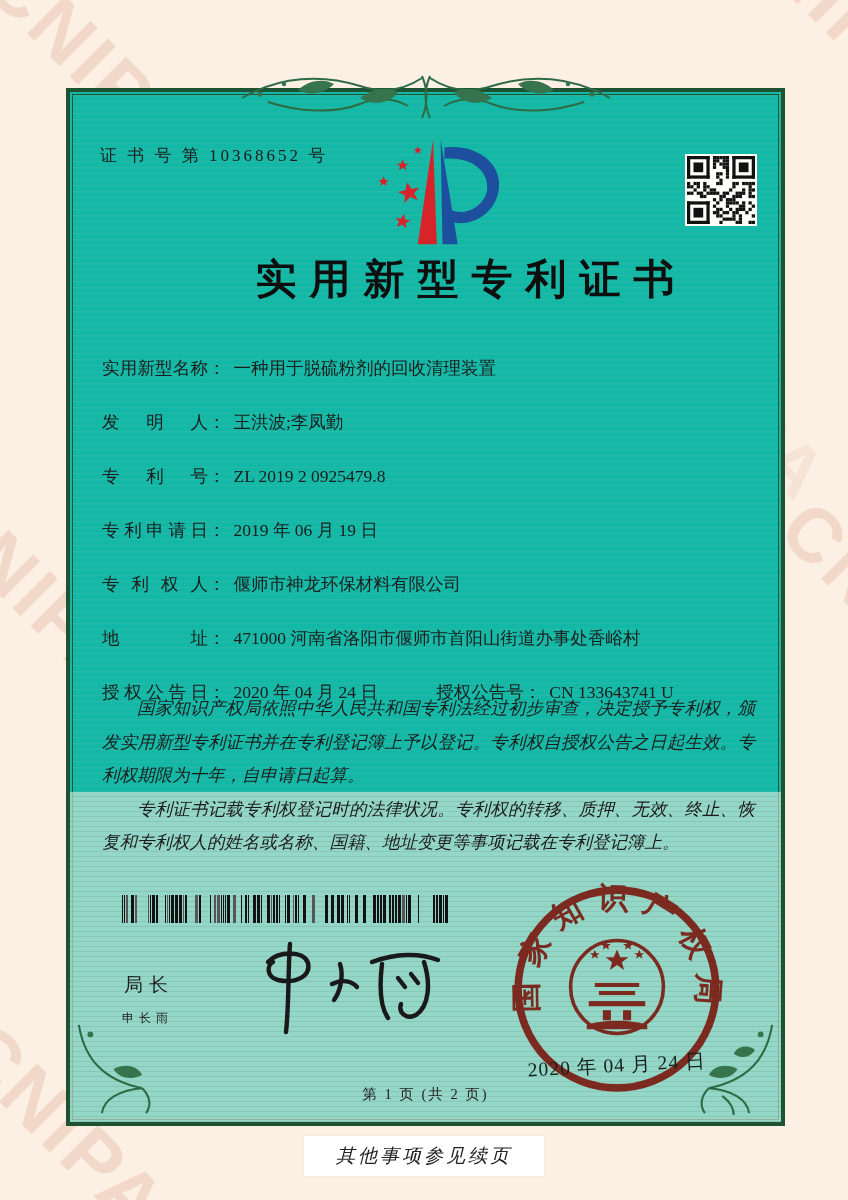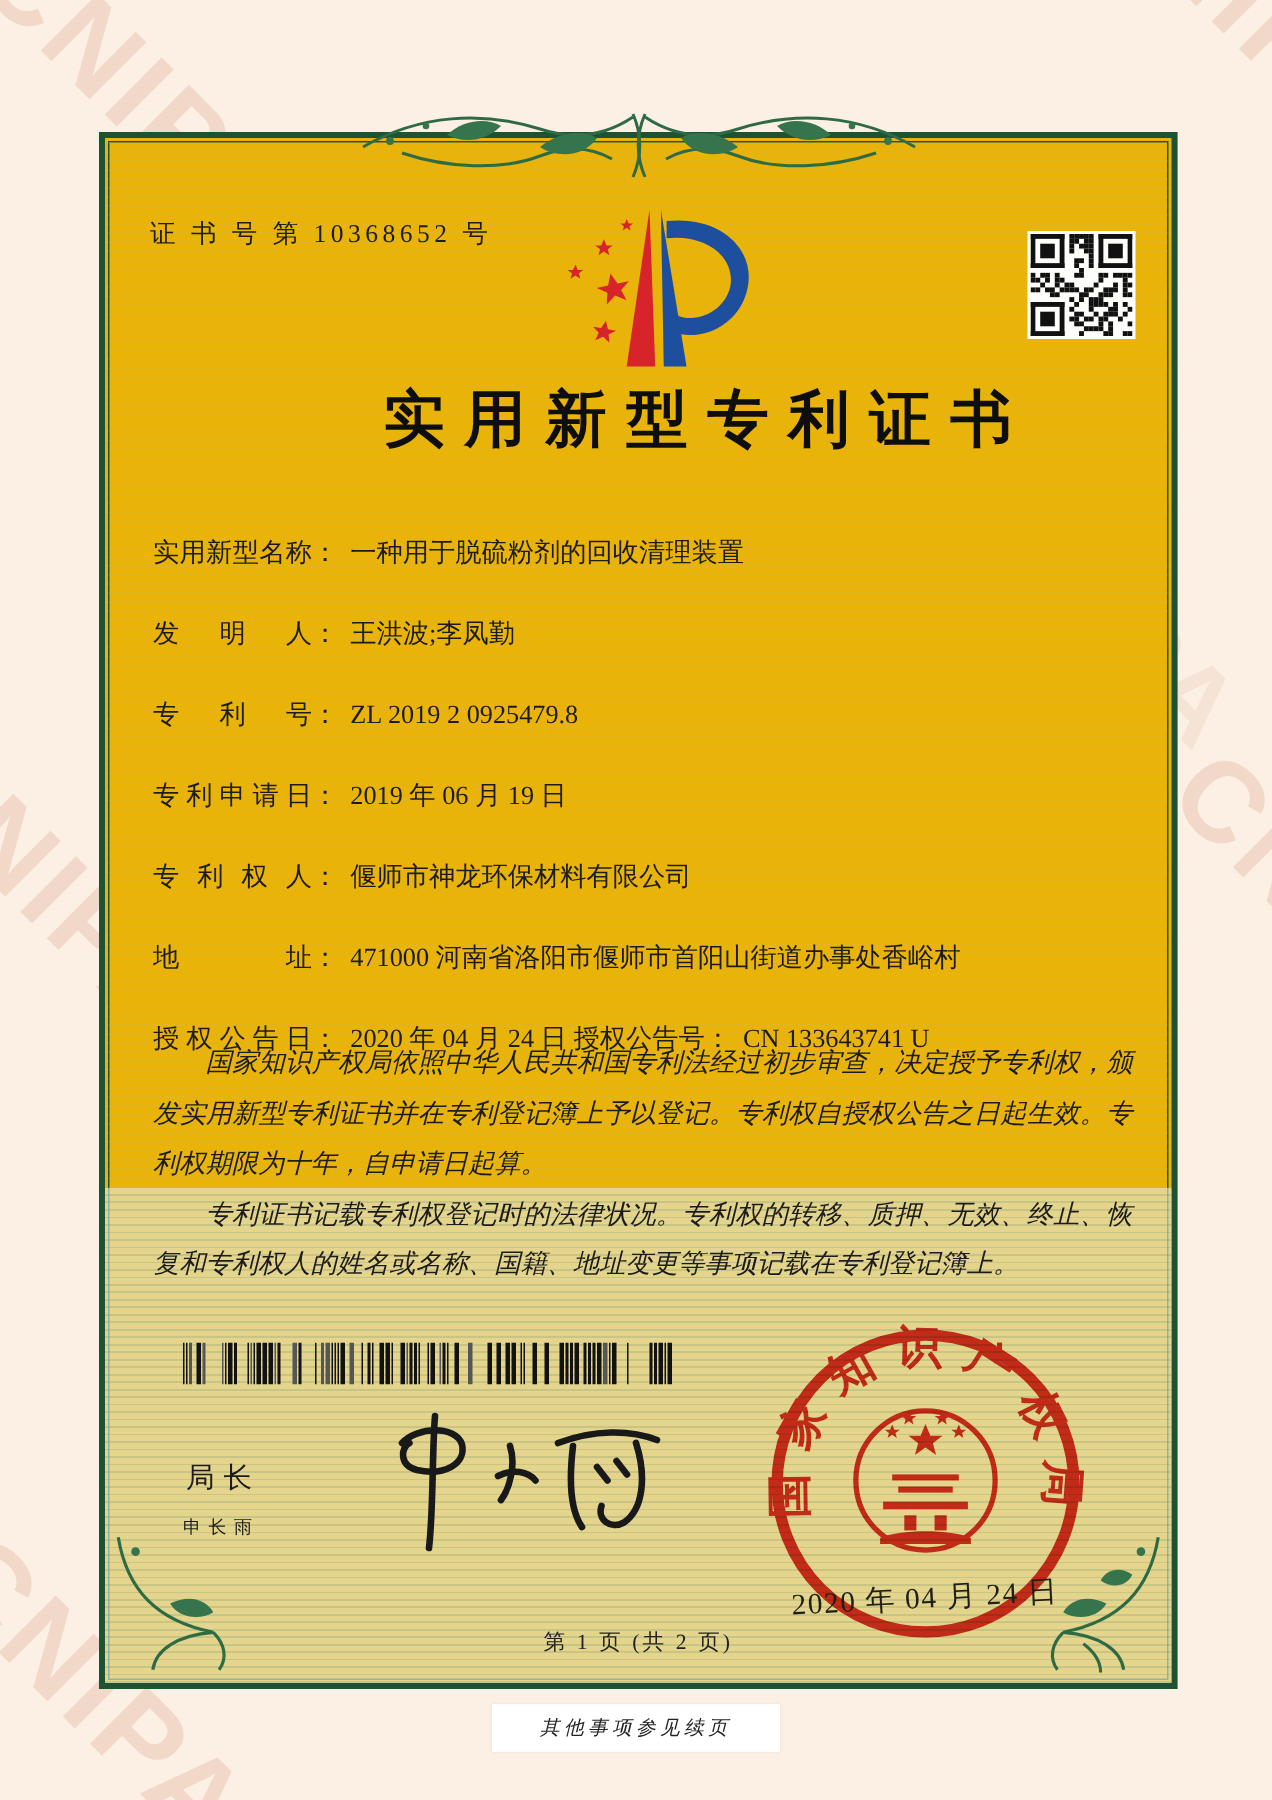--- a/index.html
+++ b/index.html
@@ -9,21 +9,21 @@
     font-family:"Liberation Serif","DejaVu Serif",serif;
     color:#1c1c1c;
   }
   .wm{
     position:absolute;font-family:"Liberation Sans","DejaVu Sans",sans-serif;
     font-weight:bold;color:rgba(235,202,184,.62);letter-spacing:4px;
     transform:rotate(45deg);pointer-events:none;white-space:nowrap;
   }
   .frame{
     position:absolute;left:66px;top:88px;width:719px;height:1038px;
-    box-sizing:border-box;border:4px solid #1d5233;background:#eab308;
+    box-sizing:border-box;border:4px solid #1d5233;background:#14b8a6;
   }
   .frame::before{
     content:"";position:absolute;inset:2px;border:1.5px solid #1d5233;pointer-events:none;
   }
   .wave-top{
     position:absolute;left:0;right:0;top:0;height:700px;
     background:repeating-linear-gradient(0deg, rgba(170,185,165,.13) 0 1px, transparent 1px 6px);
   }
   .wave-bottom{
     position:absolute;left:0;right:0;top:700px;bottom:0;
@@ -39,38 +39,38 @@
   .logo{position:absolute;left:287px;top:42px;}
   .qr{position:absolute;left:615px;top:62px;background:#fdfdfb;padding:2px;}
   .title{
     position:absolute;left:0;top:160px;width:100%;text-align:center;
     font-size:41px;font-weight:bold;letter-spacing:13px;margin:0;color:#0e0e0e;padding-left:46px;
   }
   .fields{position:absolute;left:32px;top:264px;right:26px;font-size:17.5px;}
   .frow{margin-bottom:30px;white-space:nowrap;}
   .f-label{display:inline-block;width:106px;text-align:justify;text-align-last:justify;}
   .f-val{margin-left:8px;}
-  .f-pair2{text-align:right;}
+  .f-pair2{margin-left:54px;text-align:right;}
   .legal{
     position:absolute;left:32px;top:600px;right:26px;
     font-size:17.5px;line-height:1.92;text-align:justify;font-style:italic;
   }
   .legal p{margin:0;text-indent:2em;}
   .barcode{position:absolute;left:52px;top:803px;}
   .sig-title{position:absolute;left:54px;top:880px;font-size:19px;letter-spacing:6px;}
   .sig-name{position:absolute;left:52px;top:918px;font-size:12px;letter-spacing:5px;}
   .signature{position:absolute;left:180px;top:842px;}
   .seal{position:absolute;left:436px;top:786px;mix-blend-mode:multiply;opacity:.95;}
   .page-info{
     position:absolute;left:0;bottom:18px;width:100%;text-align:center;
     font-size:14.5px;letter-spacing:2px;color:#222;
   }
   .note-box{
     position:absolute;left:50%;top:1136px;transform:translateX(-50%);
-    background:#ffffff;padding:7px 32px;font-size:13px;letter-spacing:3px;
+    background:#ffffff;padding:7px 32px;font-size:19px;letter-spacing:3px;
     font-style:italic;color:#222;box-shadow:0 0 2px rgba(0,0,0,.08);white-space:nowrap;
   }
 </style>
 </head>
 <body>
 
 <span class="wm" style="left:-38px;top:14px;font-size:78px;">CNIPA</span>
 <span class="wm" style="left:700px;top:-48px;font-size:78px;">CNIPA</span>
 <span class="wm" style="left:612px;top:362px;font-size:72px;color:rgba(238,215,200,.5);">CNIPA</span>
 <span class="wm" style="left:-92px;top:548px;font-size:76px;">CNIPA</span>

